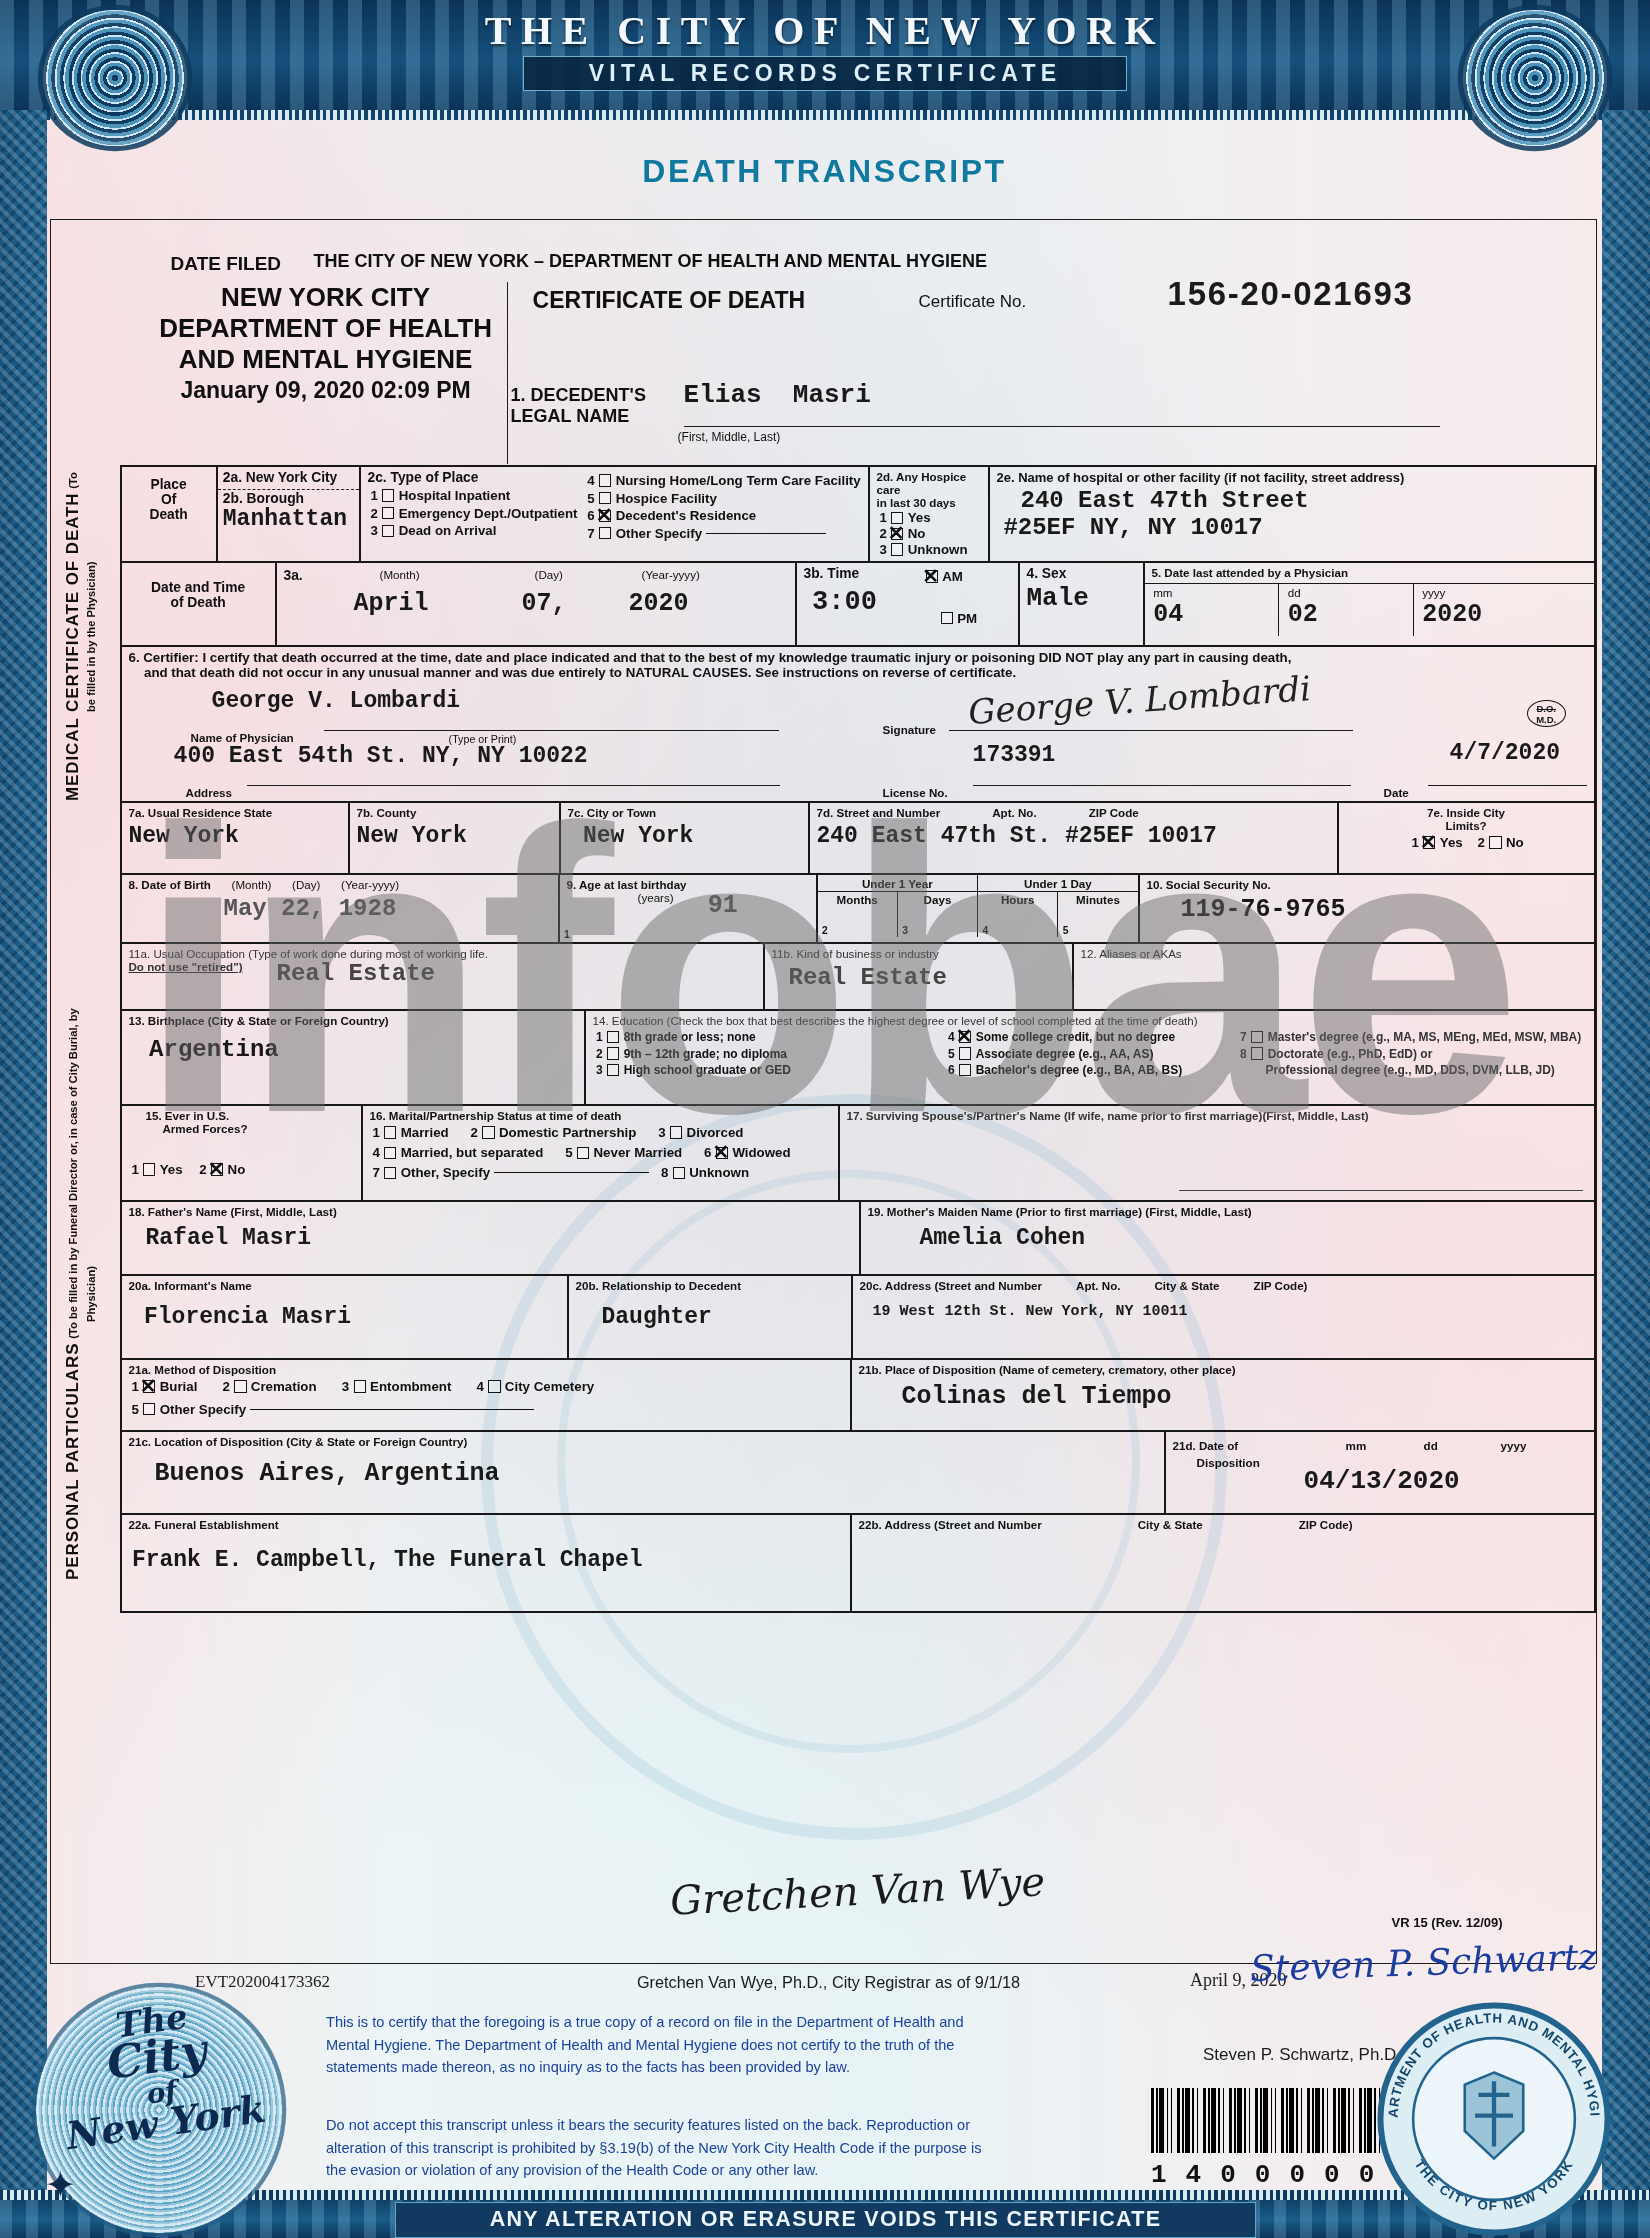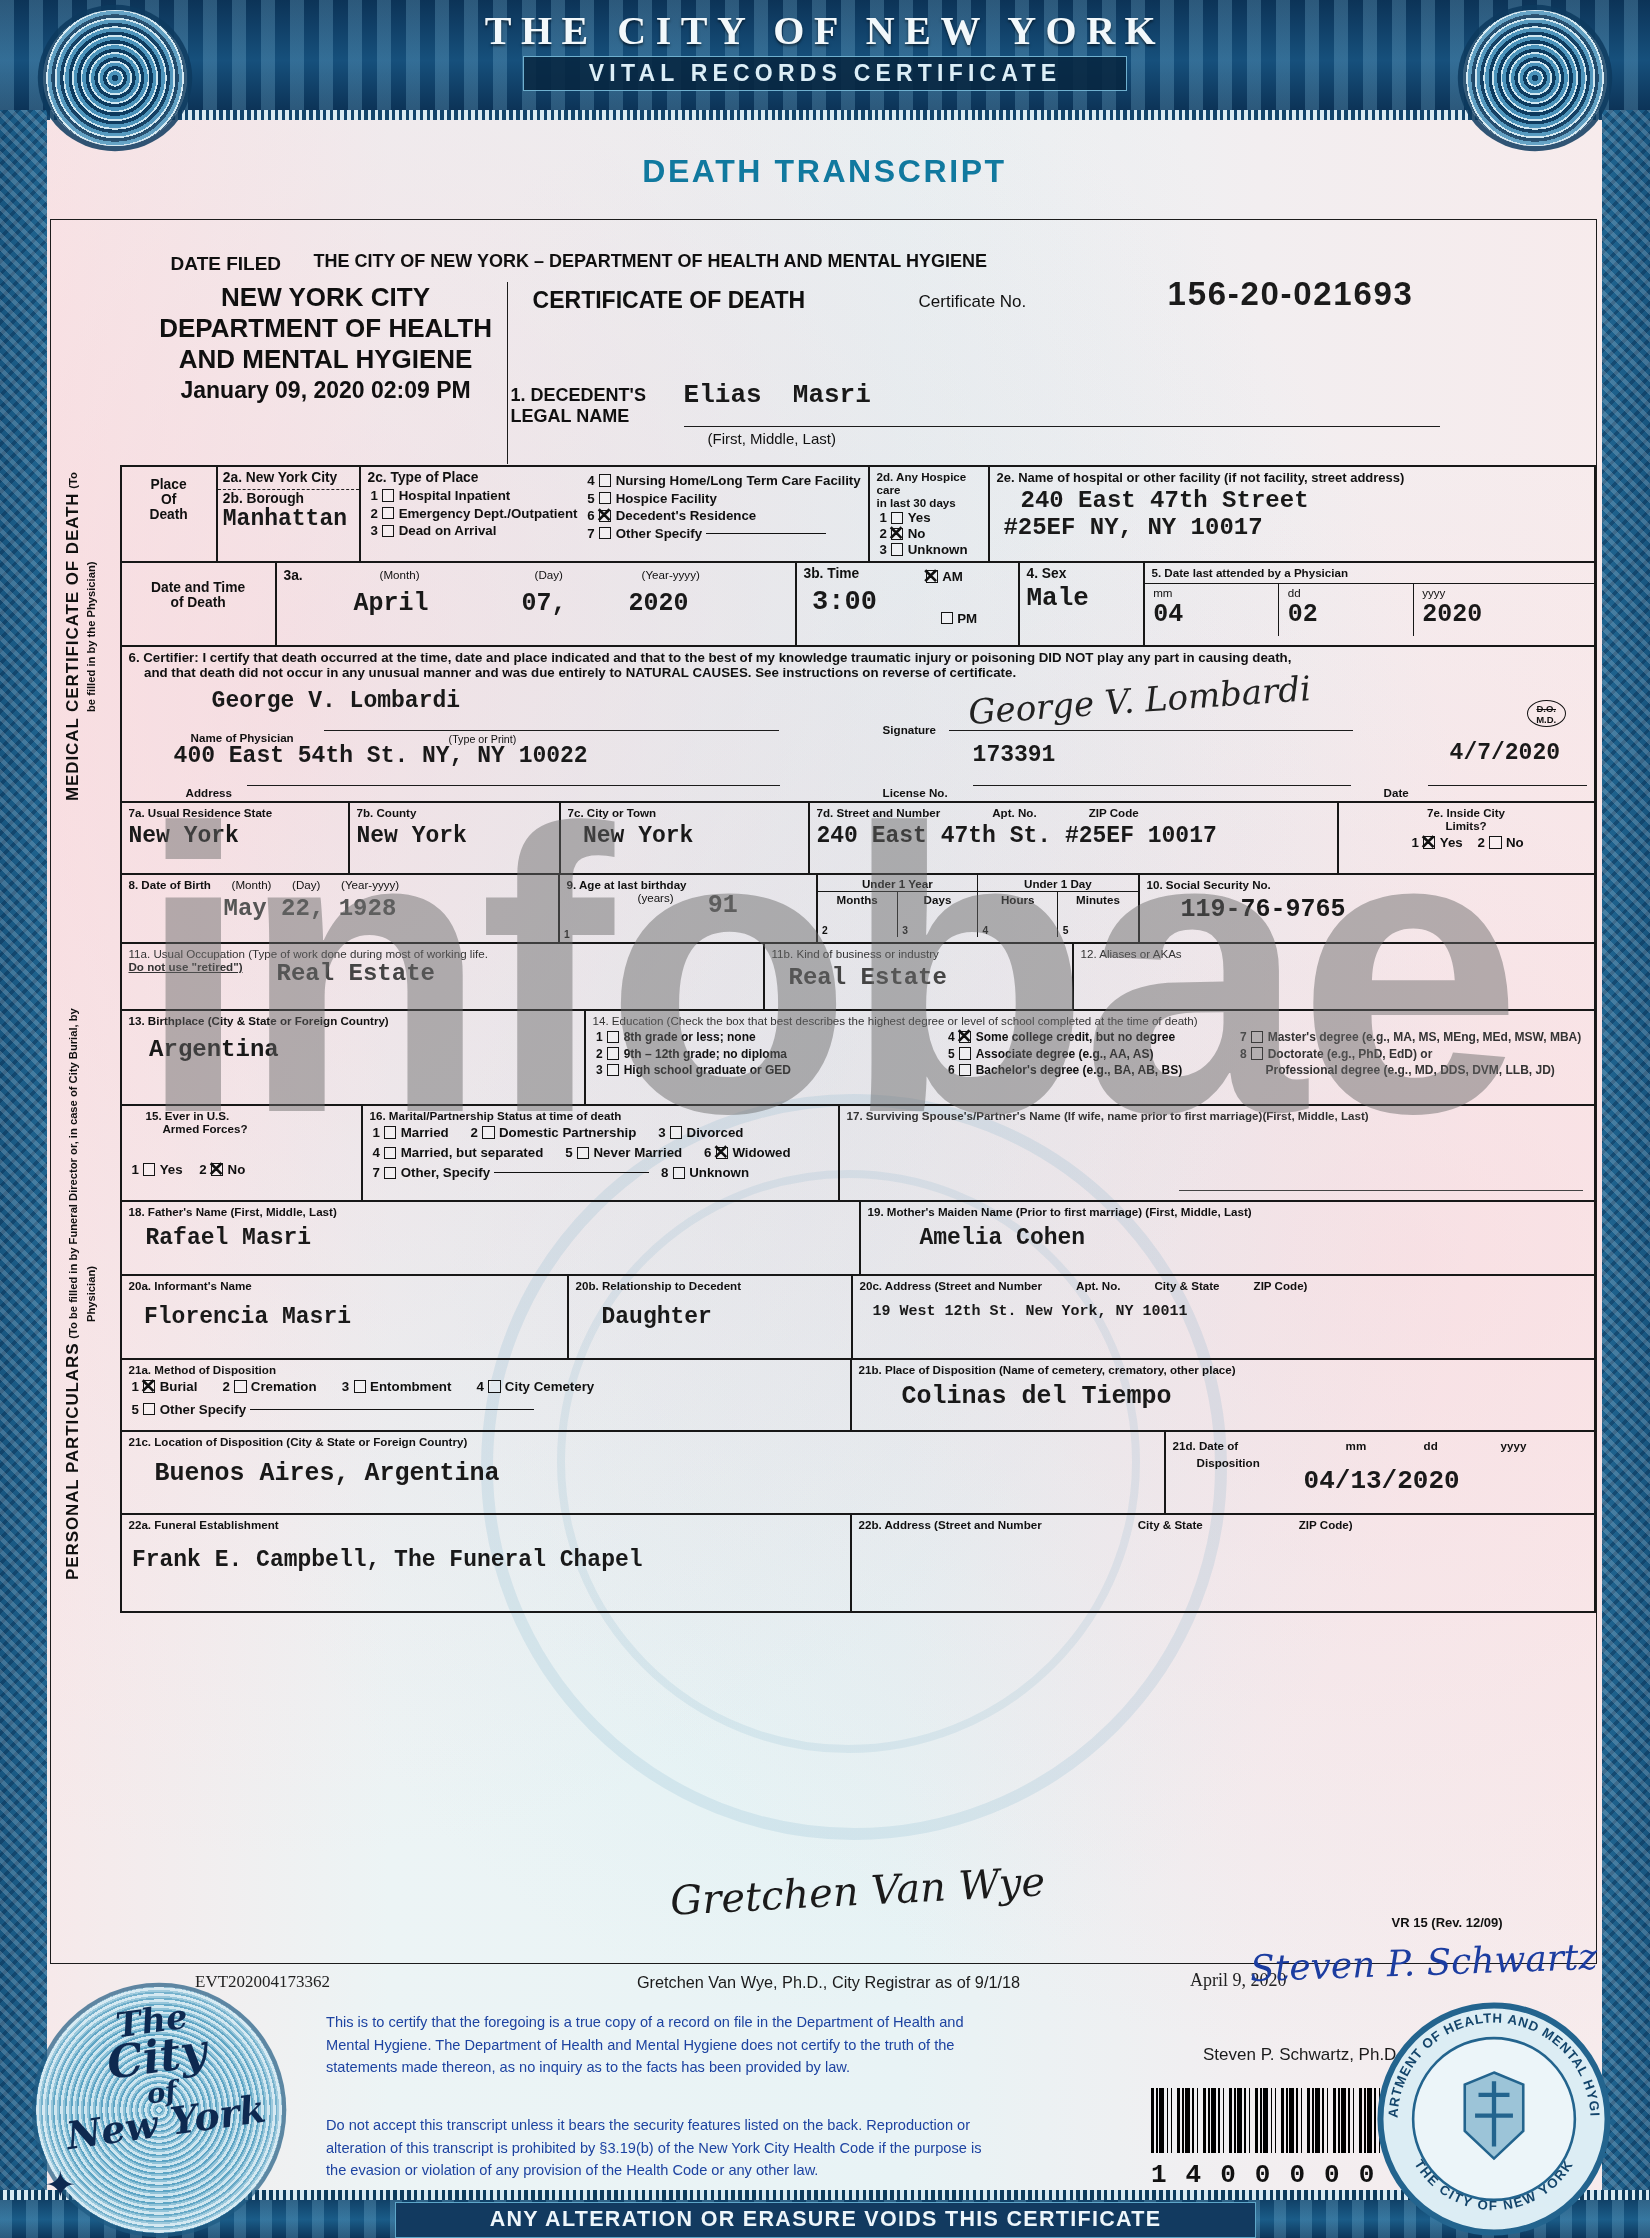--- a/index.html
+++ b/index.html
@@ -102,21 +102,21 @@
       <div class="abs fl" style="left:482px;top:67px;font-size:23px;">CERTIFICATE OF DEATH</div>
       <div class="abs fl" style="left:868px;top:72px;font-size:17px;font-weight:400;">Certificate No.</div>
       <div class="abs" style="left:1117px;top:55px;font-size:33px;font-weight:700;letter-spacing:1.7px;color:#1b1b1b;">156-20-021693</div>
       <div class="abs vline" style="left:456px;top:62px;height:182px;"></div>
       <div class="abs" style="left:460px;top:165px;">
         <div class="fl" style="font-size:18px;">1. DECEDENT'S</div>
         <div class="fl" style="font-size:18px;">LEGAL NAME</div>
       </div>
       <div class="abs tv" style="left:633px;top:160px;font-size:26px;">Elias  Masri</div>
       <div class="abs hline" style="left:633px;top:206px;width:756px;"></div>
-      <div class="abs fls" style="left:657px;top:210px;font-weight:400;font-size:15px;">(First, Middle, Last)</div>
+      <div class="abs fls" style="left:627px;top:210px;font-weight:400;font-size:12px;">(First, Middle, Last)</div>
 
       <div class="vside" style="top:245px;height:344px;">
         <span class="t1">MEDICAL CERTIFICATE OF DEATH</span>
         <span class="t2">(To be filled in by the Physician)</span>
       </div>
       <div class="vside" style="top:769px;height:610px;">
         <span class="t1">PERSONAL PARTICULARS</span>
         <span class="t2">(To be filled in by Funeral Director or, in case of City Burial, by Physician)</span>
       </div>
 

